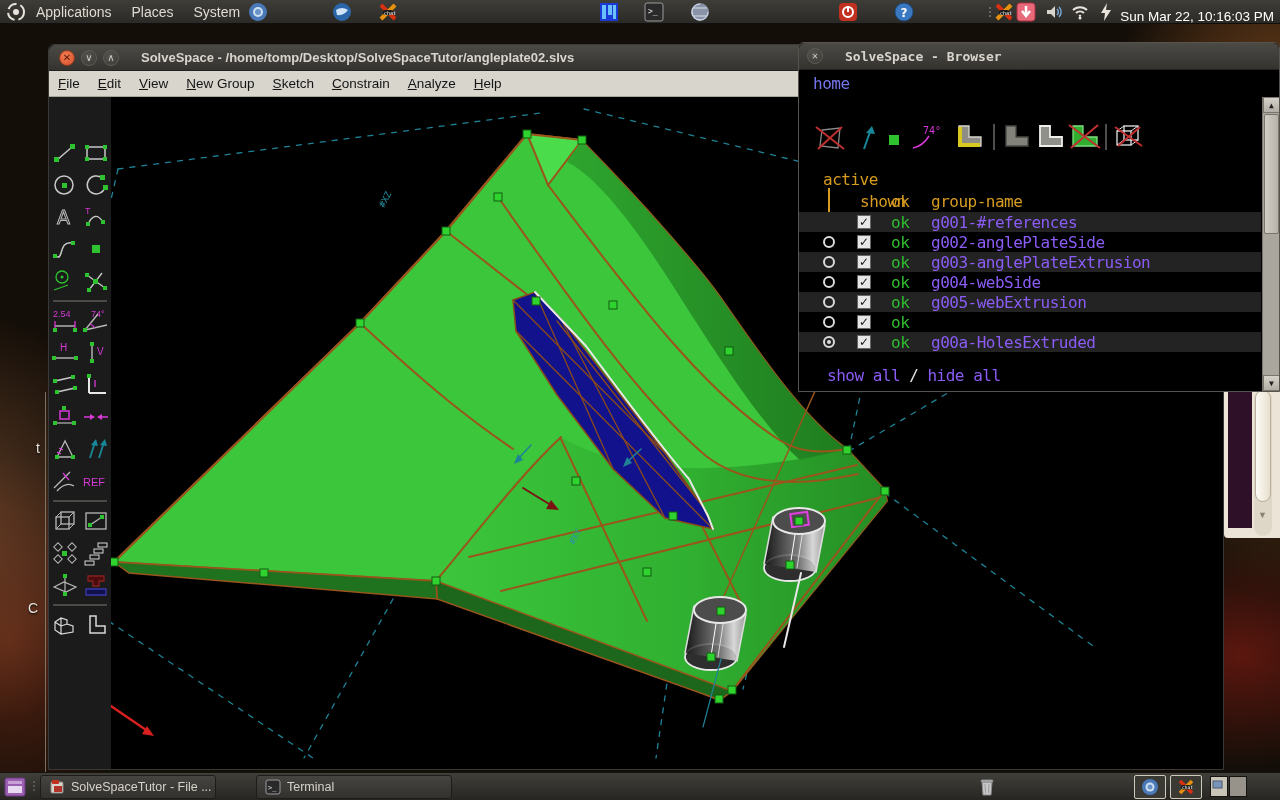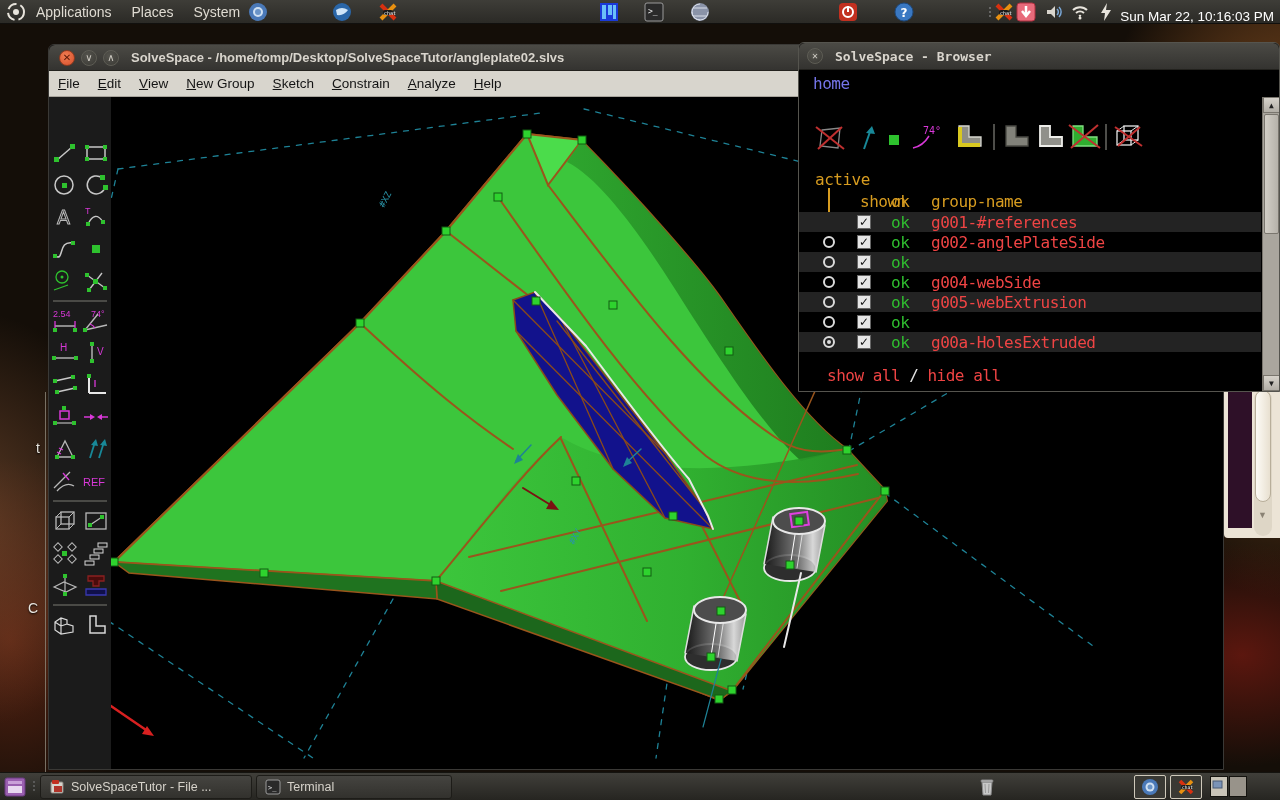--- a/index.html
+++ b/index.html
@@ -21,41 +21,41 @@
   #bg-window .sb-track{position:absolute;left:30px;top:2px;width:18px;height:146px;background:#ded6c6;border-radius:9px}
   #bg-window .sb-thumb{position:absolute;left:31px;top:2px;width:16px;height:112px;background:linear-gradient(90deg,#fdfbf6,#e8e0d0);border:1px solid #b8ae9a;border-radius:8px}
   #bg-window .sb-arr{position:absolute;left:34px;top:122px;font-size:9px;color:#8a8274}
   
   #top-panel{left:0;top:0;width:1280px;height:24px;background:linear-gradient(#3e3d38,#2b2a26);border-bottom:1px solid #11100e;z-index:50;display:flex;align-items:center;color:#dfdbd2;font-size:14px}
   .panel-menu{padding:0 10px;height:24px;display:flex;align-items:center;cursor:default}
   .panel-ico{width:20px;height:20px;display:inline-block;position:relative}
   #clock{position:absolute;right:6px;top:0;height:32px;display:flex;align-items:center;color:#fff;font-size:13.5px}
   
   .win-titlebar{height:26px;background:linear-gradient(#4b4a45,#343330);border-radius:6px 6px 0 0;display:flex;align-items:center;border-bottom:1px solid #23221e}
-  .win-title{font-weight:bold;font-size:13px;color:#d9d5cd;margin-left:12px;white-space:nowrap}
+  .win-title{font-weight:bold;font-size:13px;color:#d9d5cd;margin-left:22px;white-space:nowrap}
   .wbtn{width:16px;height:16px;border-radius:50%;margin-left:6px;display:flex;align-items:center;justify-content:center;font-size:10px;line-height:1}
   .wbtn.close{background:radial-gradient(circle at 40% 35%,#f07d52,#d8502c);border:1px solid #8f3b20;color:#5a1606}
   .wbtn.gray{background:radial-gradient(circle at 40% 35%,#55544e,#3a3934);border:1px solid #5e5d55;color:#cfcbc3}
   
   #main-window{left:48px;top:44px;width:1176px;height:726px;background:#000;border:1px solid #3a3936;border-radius:6px 6px 0 0;z-index:10}
   #main-menubar{height:26px;background:#d8d5cd;border-bottom:1px solid #a8a49c;display:flex;align-items:center;font-size:13.5px;color:#141414}
   #main-menubar .mi{padding:0 9px;height:26px;display:flex;align-items:center;cursor:default}
   #main-menubar .mi u{text-decoration:underline}
   #canvas{position:absolute;left:0;top:52px;width:1174px;height:672px;background:#000;overflow:hidden}
   
   #tools{position:absolute;left:0;top:0;width:62px;height:672px;background:#1b1b1b;z-index:3;padding-top:40px}
   .trow{display:flex;justify-content:space-around;height:32px;align-items:center}
   .tcell{width:28px;height:28px;display:flex;align-items:center;justify-content:center}
   .tdiv{height:2px;background:#4a4a46;margin:3px 4px}
   .ti{display:block}
   
   #browser-window{left:798px;top:42px;width:482px;height:350px;background:#000;border:1px solid #55544e;border-radius:6px 6px 0 0;z-index:20;font-family:"DejaVu Sans Mono",monospace}
   #bw-content{position:absolute;left:0;top:27px;right:0;bottom:0;background:#000;overflow:hidden}
   .bw-text{position:absolute;font-size:16px;white-space:pre;letter-spacing:-0.5px}
-  .c-yel{color:#d79c20}.c-link{color:#ef4444}.c-home{color:#7575ea}.c-wht{color:#e4e4e4}.c-ok{color:#2fbf2f}
+  .c-yel{color:#d79c20}.c-link{color:#8b5cf6}.c-home{color:#7575ea}.c-wht{color:#e4e4e4}.c-ok{color:#2fbf2f}
   .bw-row{position:absolute;left:0;width:462px;height:20px}
   .bw-row.stripe{background:#232323}
   .radio{position:absolute;left:24px;top:4px;width:12px;height:12px;border:2px solid #dcdcdc;border-radius:50%}
   .radio[data-state="selected"]::after{content:"";position:absolute;left:2px;top:2px;width:4px;height:4px;border-radius:50%;background:#dcdcdc}
   .chk{position:absolute;left:58px;top:3px;width:14px;height:14px;background:#e6e6e6;border:1px solid #666;font-size:12px;line-height:13px;text-align:center;color:#111;font-family:"DejaVu Sans",sans-serif}
   .chk[data-checked="true"]::before{content:"✓"}
   .rok{position:absolute;left:92px;top:1px}
   .rname{position:absolute;left:132px;top:1px}
   #bw-vline{position:absolute;left:29px;top:118px;width:2px;height:44px;background:#d79c20}
   #bw-scroll{position:absolute;right:0;top:27px;width:17px;bottom:0;background:#aaa69e;border-left:1px solid #7a766e}
@@ -567,21 +567,21 @@
           <rect x="6" y="9" width="14" height="14" fill="none" stroke="#e8e8e8" stroke-width="1.3"></rect>
           <rect x="13" y="4" width="14" height="14" fill="none" stroke="#e8e8e8" stroke-width="1.3"></rect>
           <line x1="6" y1="9" x2="13" y2="4" stroke="#e8e8e8"></line>
           <line x1="20" y1="9" x2="27" y2="4" stroke="#e8e8e8"></line>
           <line x1="6" y1="23" x2="13" y2="18" stroke="#e8e8e8"></line>
           <line x1="20" y1="23" x2="27" y2="18" stroke="#e8e8e8"></line>
           <line x1="4" y1="5" x2="31" y2="24" stroke="#c03030" stroke-width="2"></line>
           <line x1="29" y1="5" x2="7" y2="24" stroke="#c03030" stroke-width="2"></line>
         </svg></span>
 
-    <span class="bw-text c-yel" style="left:16px;top:100px">active</span>
+    <span class="bw-text c-yel" style="left:24px;top:100px">active</span>
     <div id="bw-vline"></div>
     <span class="bw-text c-yel" style="left:61px;top:122px">shown</span>
     <span class="bw-text c-yel" style="left:92px;top:122px">ok</span>
     <span class="bw-text c-yel" style="left:132px;top:122px">group-name</span>
 
     <div class="bw-row stripe" style="top:142px">
 
       <span class="chk" data-checked="true"></span>
       <span class="bw-text c-ok rok">ok</span>
       <span class="bw-text c-link rname">g001-#references</span>
@@ -589,20 +589,21 @@
     <div class="bw-row" style="top:162px">
       <span class="radio" data-state="empty"></span>
       <span class="chk" data-checked="true"></span>
       <span class="bw-text c-ok rok">ok</span>
       <span class="bw-text c-link rname">g002-anglePlateSide</span>
     </div>
     <div class="bw-row stripe" style="top:182px">
       <span class="radio" data-state="empty"></span>
       <span class="chk" data-checked="true"></span>
       <span class="bw-text c-ok rok">ok</span>
+      <span class="bw-text c-link rname">g003-anglePlateExtrusion</span>
     </div>
     <div class="bw-row" style="top:202px">
       <span class="radio" data-state="empty"></span>
       <span class="chk" data-checked="true"></span>
       <span class="bw-text c-ok rok">ok</span>
       <span class="bw-text c-link rname">g004-webSide</span>
     </div>
     <div class="bw-row stripe" style="top:222px">
       <span class="radio" data-state="empty"></span>
       <span class="chk" data-checked="true"></span>
@@ -711,21 +712,21 @@
         <rect x="1" y="2" width="20" height="18" rx="2" fill="#9a5fb0" stroke="#6a3a80"></rect>
         <rect x="4" y="5" width="14" height="3" fill="#c9a0d8"></rect>
         <rect x="4" y="10" width="14" height="7" fill="#e8d8f0"></rect>
       </svg></span>
   <span class="panel-ico" style="position:absolute;left:32px;top:5px;width:4px"><svg width="4" height="18">
         <circle cx="2" cy="4" r="1" fill="#666"></circle>
         <circle cx="2" cy="8" r="1" fill="#666"></circle>
         <circle cx="2" cy="12" r="1" fill="#666"></circle>
       </svg></span>
 
-  <div class="tb-btn" style="left:40px;width:212px">
+  <div class="tb-btn" style="left:40px;width:176px">
     <svg class="tb-ico" width="16" height="16">
         <rect x="2" y="3" width="12" height="11" rx="1" fill="#d8d4cc" stroke="#8a8680"></rect>
         <rect x="3" y="1" width="7" height="4" rx="1" fill="#c23020"></rect>
         <rect x="5" y="7" width="8" height="6" fill="#b0342a"></rect>
       </svg>
     <span>SolveSpaceTutor - File ...</span>
   </div>
   <div class="tb-btn" style="left:256px;width:196px">
     <svg class="tb-ico" width="16" height="16">
         <rect x="1" y="1" width="14" height="14" rx="2" fill="#2a2a2a" stroke="#9a9a9a"></rect>

